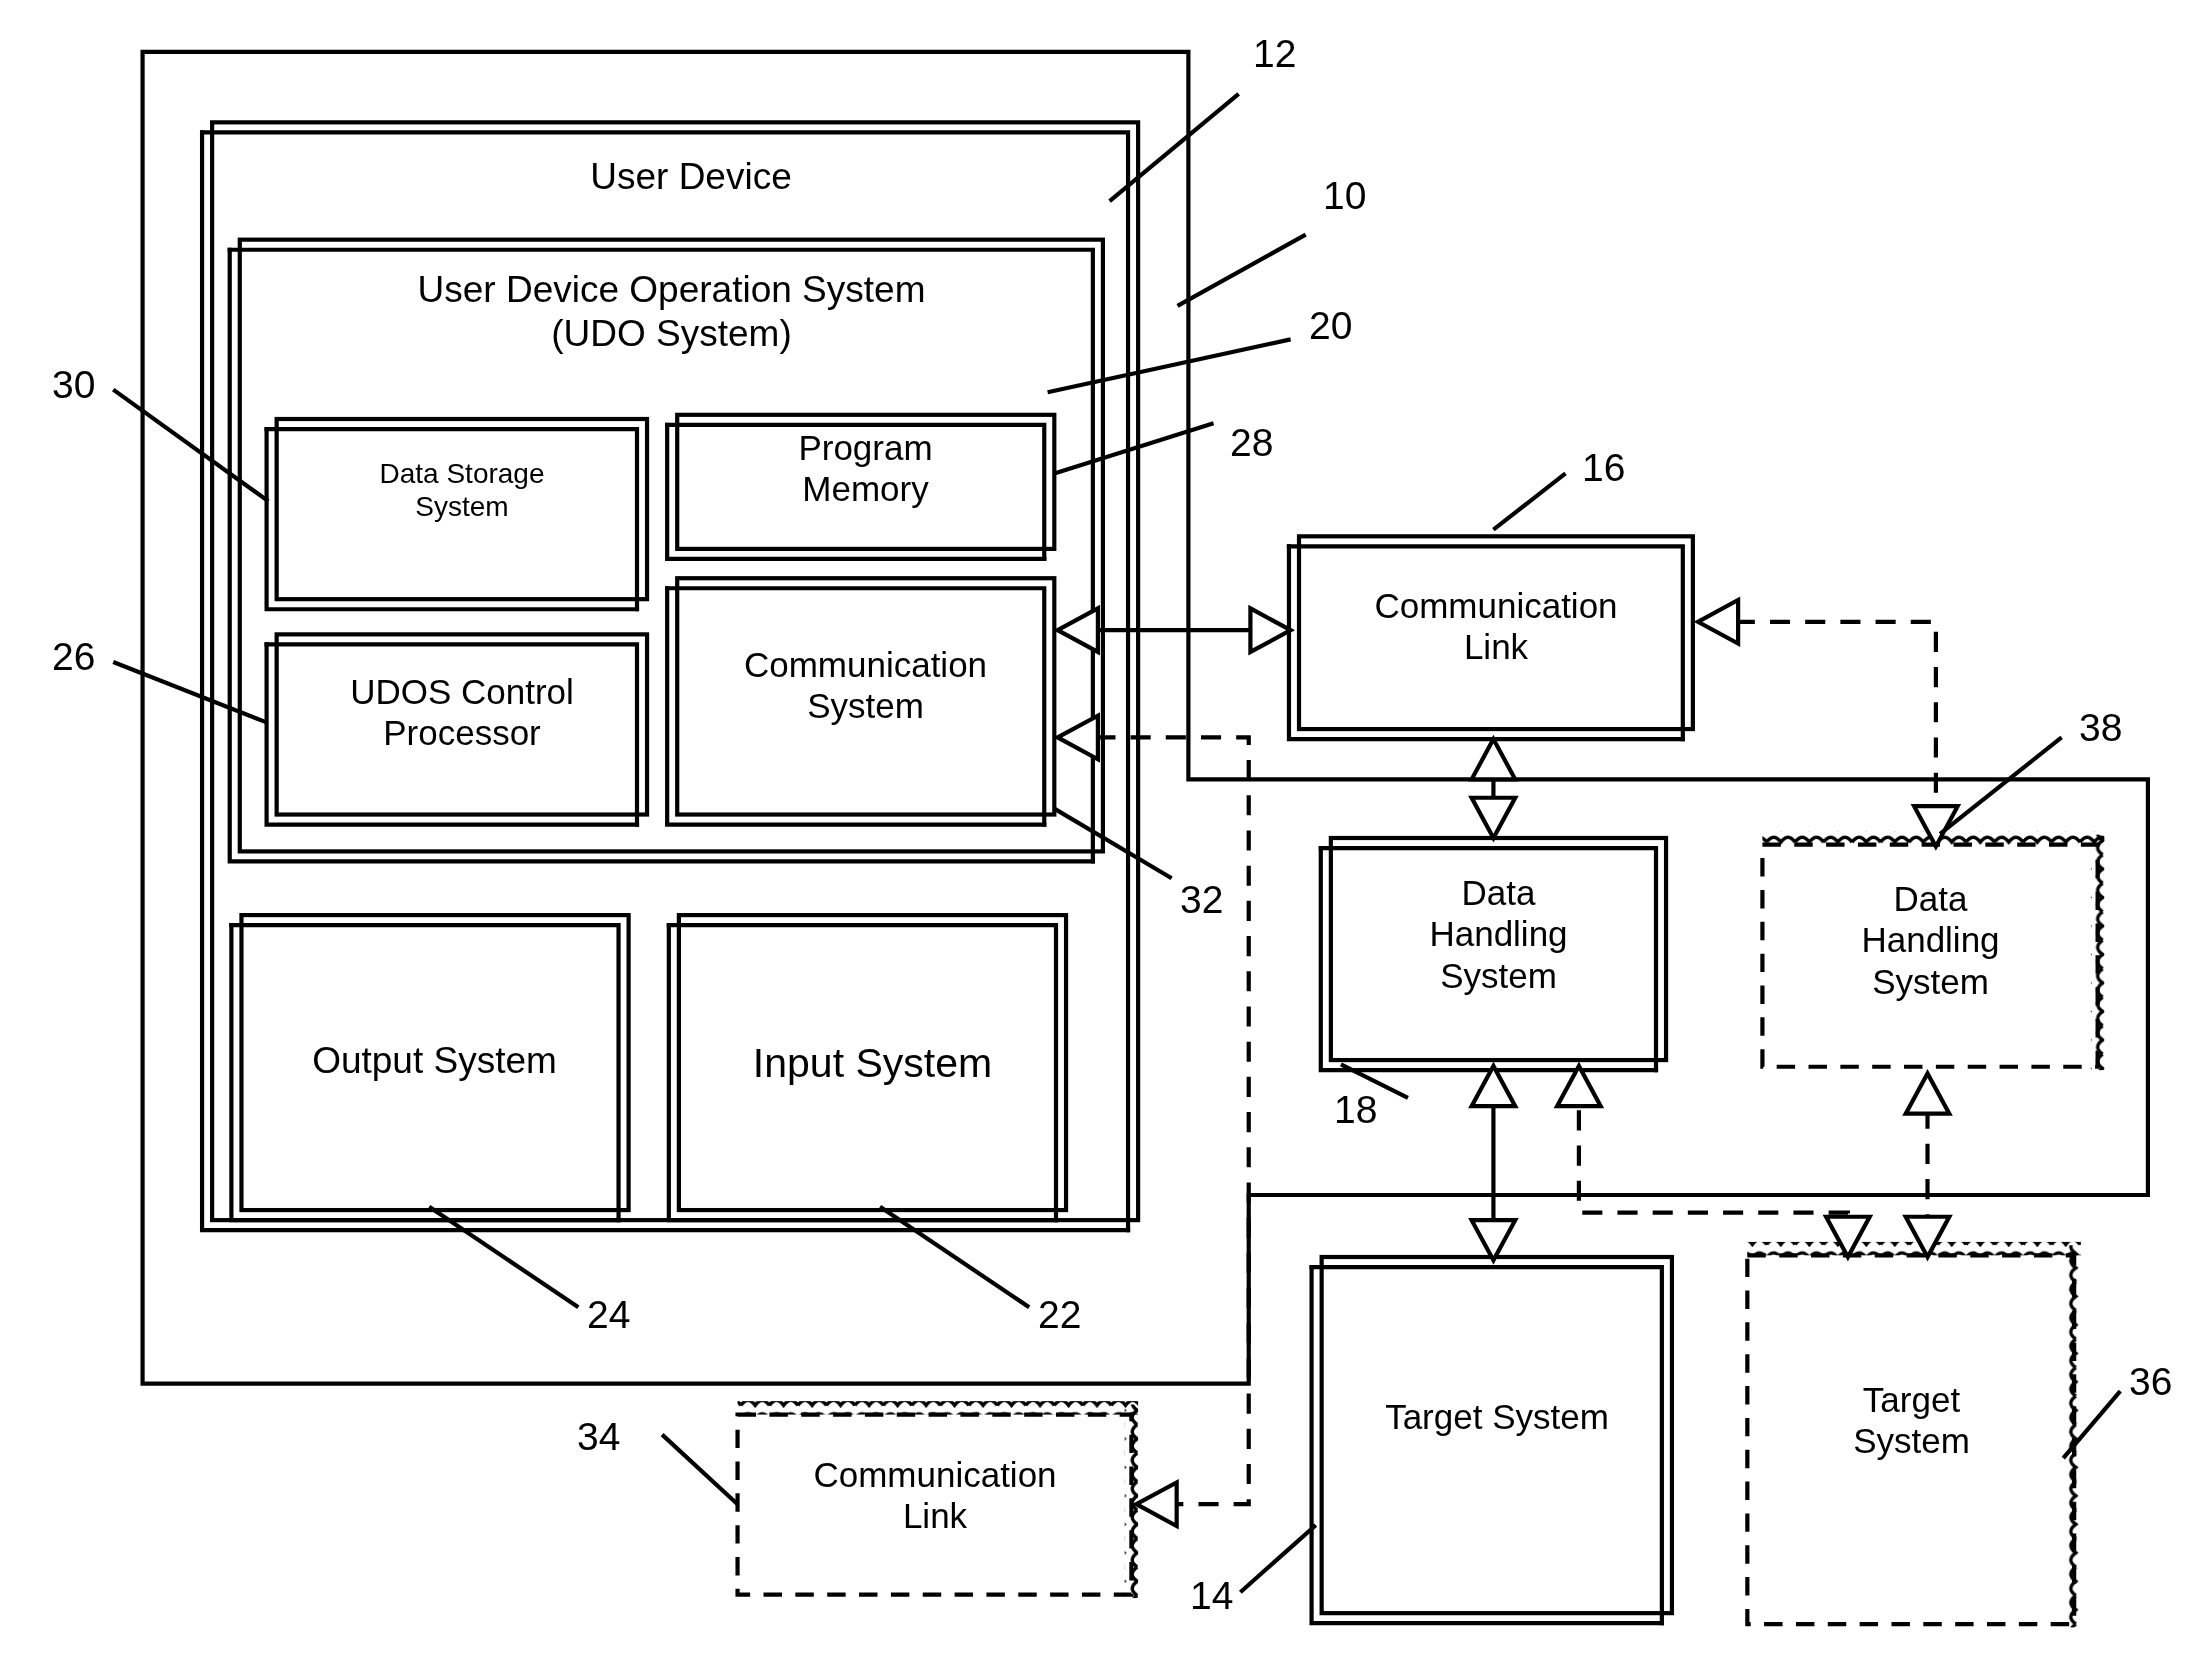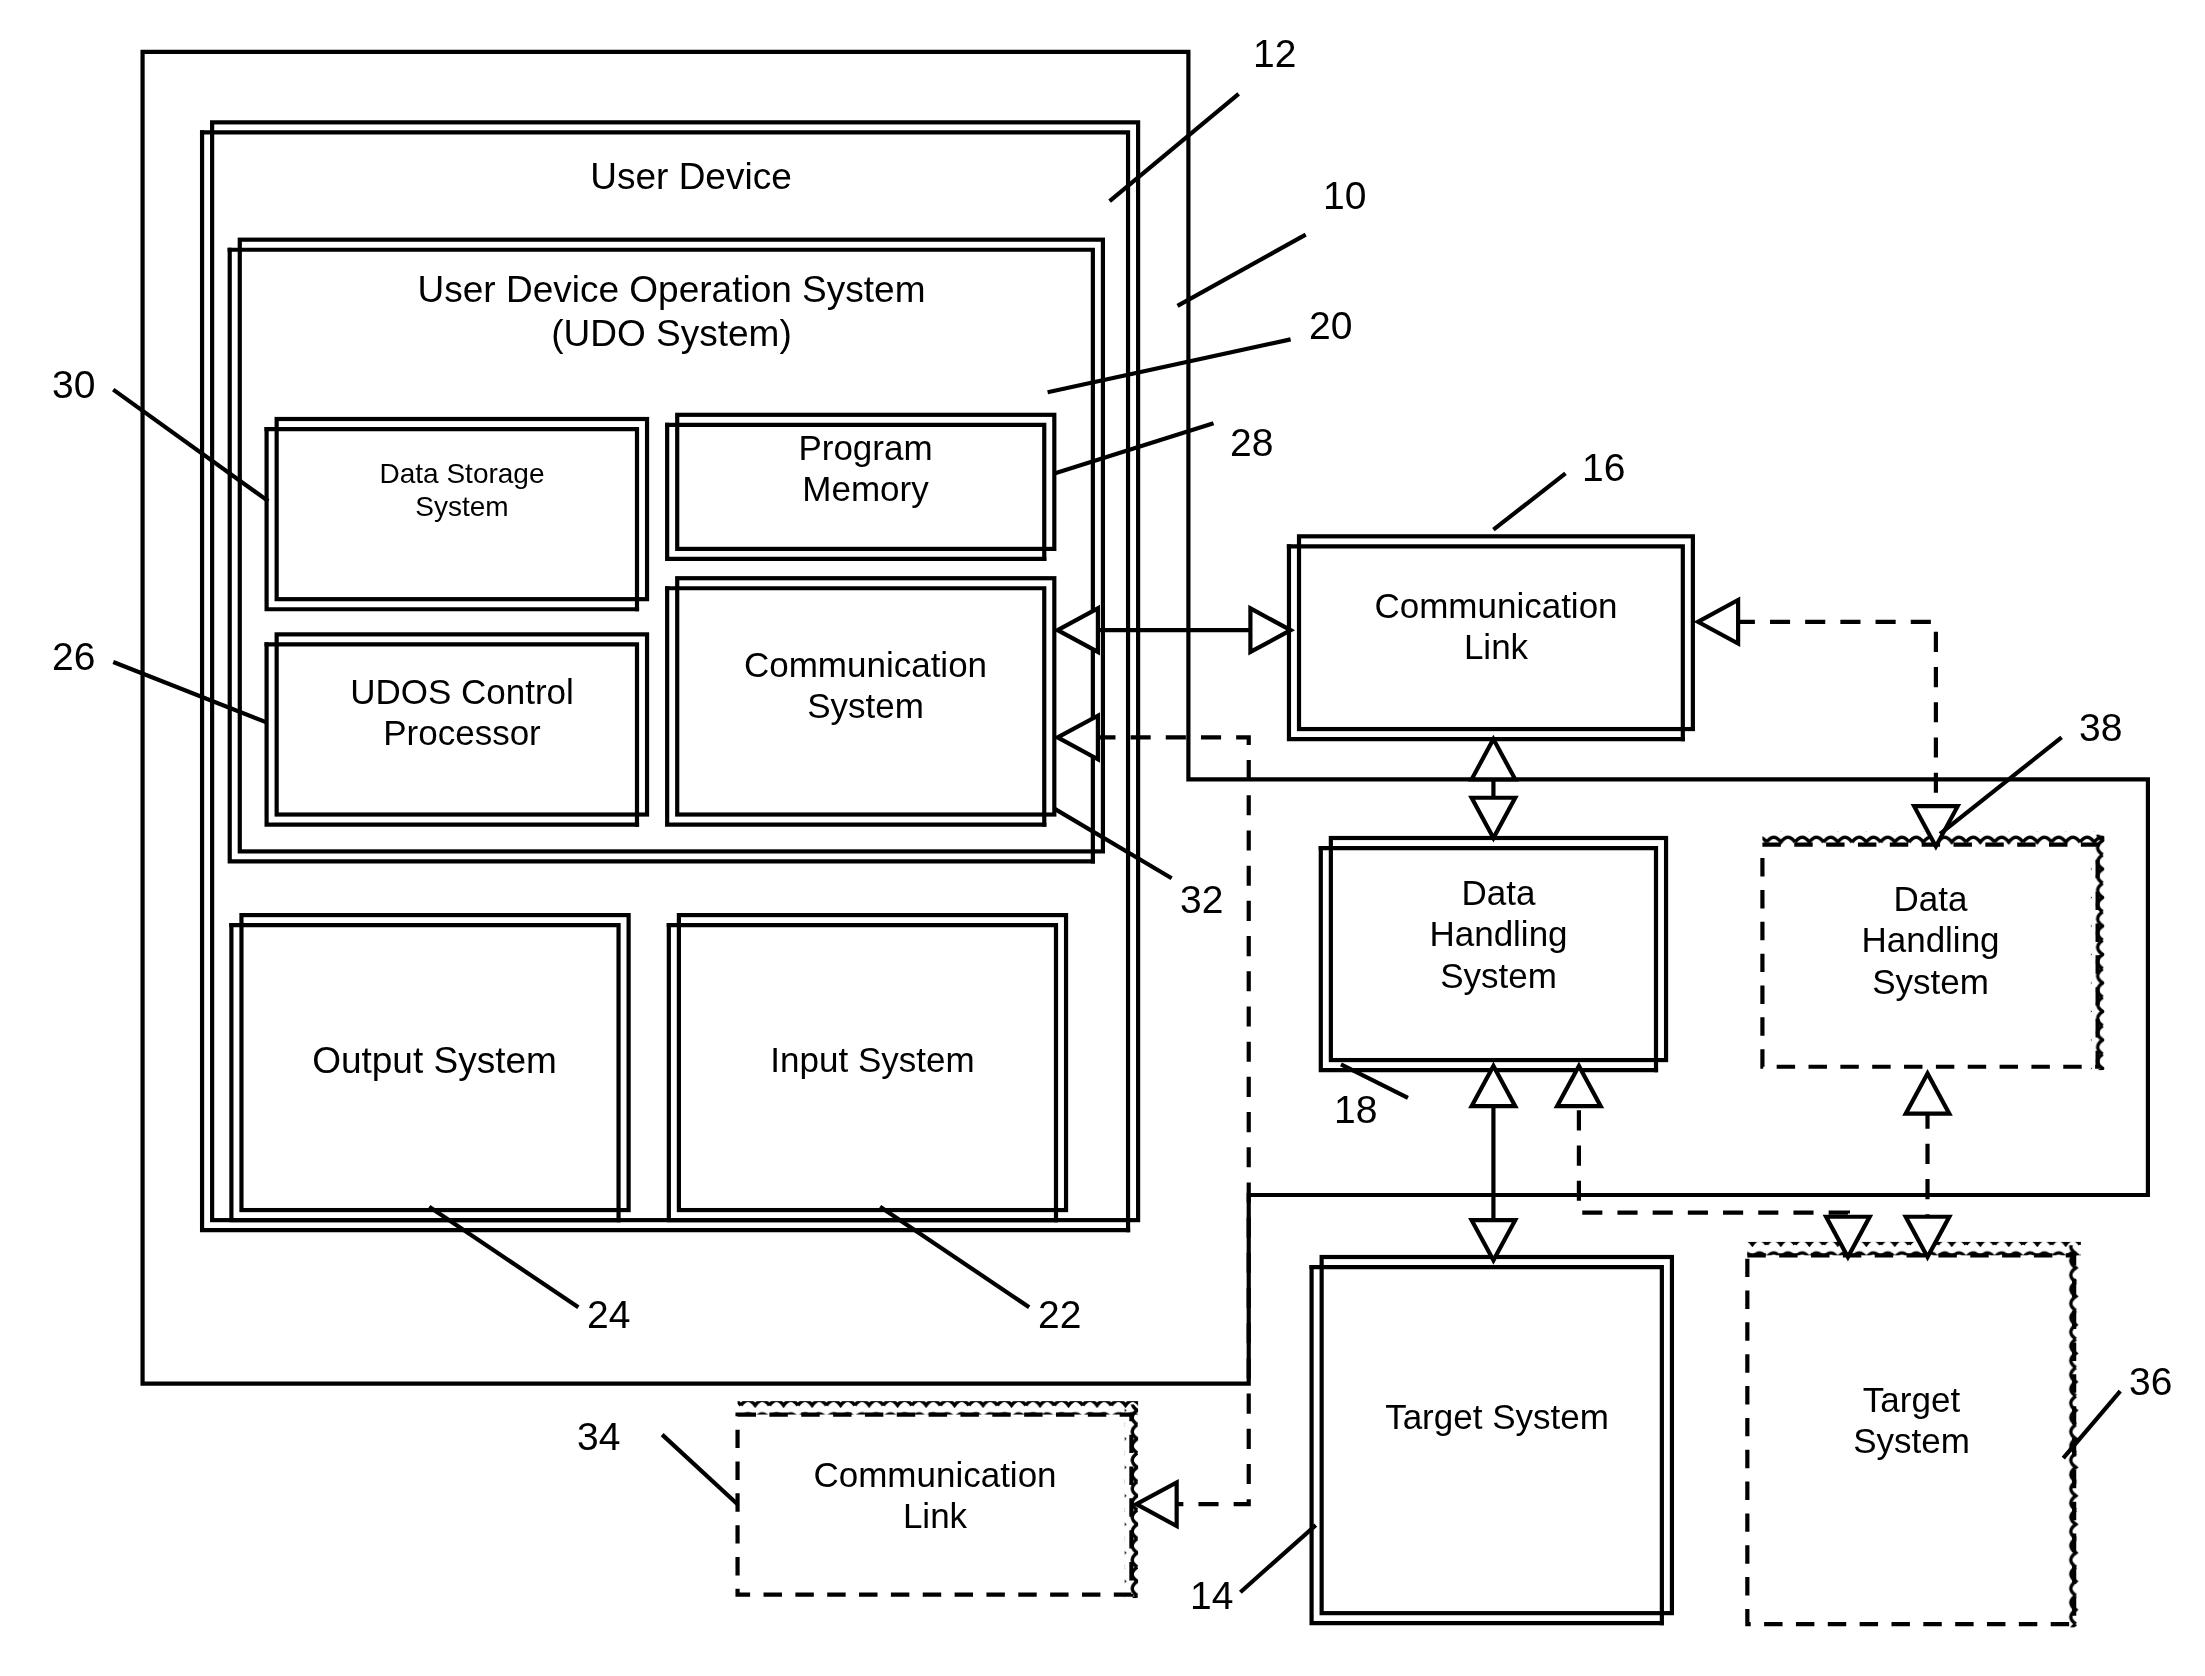--- a/index.html
+++ b/index.html
@@ -228,21 +228,21 @@
 Memory</div>
 
   <div class="lbl" style="left:277px; top:671px; width:370px; font-size:35px;">UDOS Control
 Processor</div>
 
   <div class="lbl" style="left:677px; top:644px; width:377px; font-size:35px;">Communication
 System</div>
 
   <div class="lbl" style="left:241px; top:1039px; width:387px; font-size:37px;">Output System</div>
 
-  <div class="lbl" style="left:679px; top:1039px; width:387px; font-size:35px;">Input System</div>
+  <div class="lbl" style="left:679px; top:1039px; width:387px; font-size:41px;">Input System</div>
 
   <div class="lbl" style="left:1299px; top:585px; width:394px; font-size:35px;">Communication
 Link</div>
 
   <div class="lbl" style="left:1331px; top:872px; width:335px; font-size:35px;">Data
 Handling
 System</div>
 
   <div class="lbl" style="left:1763px; top:878px; width:335px; font-size:35px;">Data
 Handling

